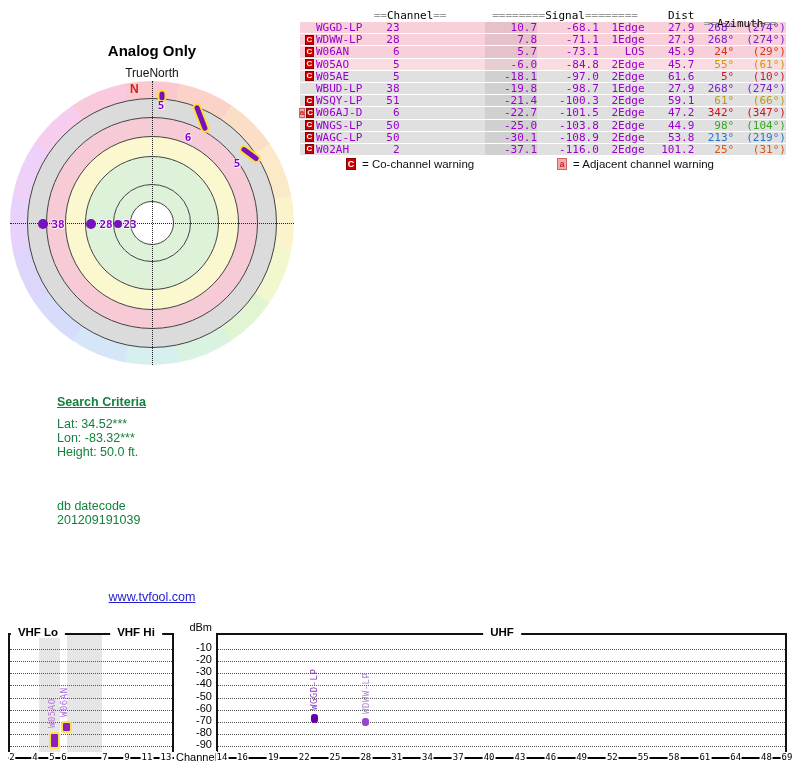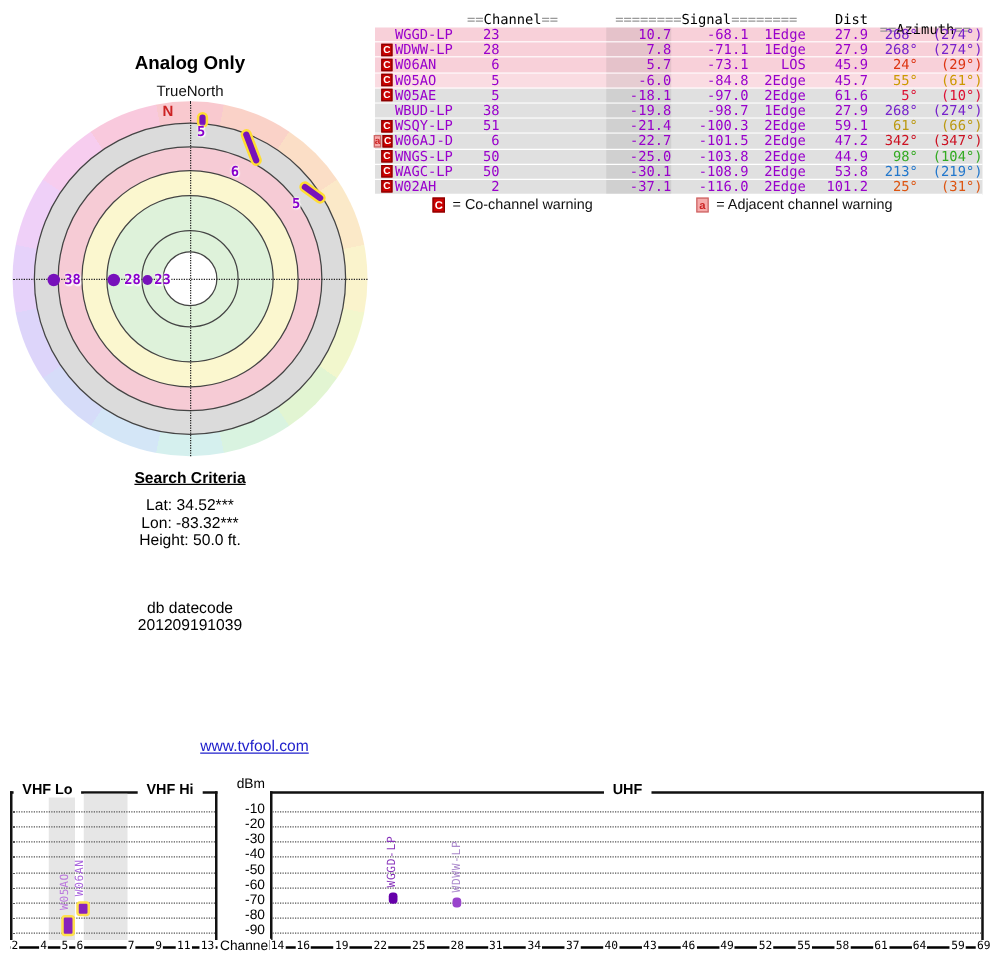--- a/index.html
+++ b/index.html
@@ -51,23 +51,23 @@
   .cmg{width:52px;text-align:right;}
   .h-sp1{width:74px;}.h-ch{width:68px;text-align:right;}.h-sp2{width:44px;}
   .h-sig{width:160px;text-align:center;}.h-dist{width:50px;text-align:right;}.h-az{width:92px;text-align:center;margin-top:8px;}
   .bdg{display:inline-block;width:9px;height:10px;background:#cc0000;border:1px solid #880000;box-sizing:border-box;
        color:#fff;font:bold 8px "Liberation Sans",sans-serif;line-height:8px;text-align:center;}
   .bdg.a{background:#f6abab;color:#cc2222;border-color:#cc6666;}
   .legend-item{top:158px;display:flex;align-items:center;gap:6px;font-size:11.5px;color:#111;}
   .legend-item .bdg{width:10px;height:12px;line-height:10px;font-size:9px;}
 
   
-  #search{left:57px;top:375px;width:190px;text-align:center;font-size:12.5px;line-height:14px;color:#000000;}
+  #search{left:57px;top:395px;width:190px;text-align:left;font-size:12.5px;line-height:14px;color:#15803d;}
   #search .title{font-weight:bold;text-decoration:underline;margin-bottom:8px;}
-  #link{left:57px;top:590px;width:190px;text-align:right;font-size:12.5px;}
+  #link{left:57px;top:590px;width:190px;text-align:center;font-size:12.5px;}
   #link a{color:#2222cc;text-decoration:underline;cursor:pointer;}
 
   
   .panel{position:absolute;top:633px;height:119px;border:2px solid #111;border-bottom:none;box-sizing:border-box;}
   #panel-vhf{left:8px;width:166px;}
   #panel-uhf{left:216px;width:571px;}
   .grid{position:absolute;left:0;right:0;height:0;border-top:1px dotted #555;}
   .gband{position:absolute;top:0;bottom:0;background:#e6e6e6;}
   .bandlabel{position:absolute;top:626px;transform:translateX(-50%);background:#fff;padding:0 7px;
              font-weight:bold;font-size:11.5px;white-space:nowrap;}
@@ -223,21 +223,21 @@
       <span class="tick" style="left: 458.279px;">37</span>
       <span class="tick" style="left: 489.098px;">40</span>
       <span class="tick" style="left: 519.917px;">43</span>
       <span class="tick" style="left: 550.736px;">46</span>
       <span class="tick" style="left: 581.555px;">49</span>
       <span class="tick" style="left: 612.374px;">52</span>
       <span class="tick" style="left: 643.193px;">55</span>
       <span class="tick" style="left: 674.012px;">58</span>
       <span class="tick" style="left: 704.831px;">61</span>
       <span class="tick" style="left: 735.65px;">64</span>
-      <span class="tick" style="left: 766.469px;">59</span>
+      <span class="tick" style="left: 766.469px;">48</span>
       <span class="tick" style="left: 787.015px;">69</span>
       <div class="sbar outlined" style="left: 48.5px; top: 732.195px; width: 7px; height: 13px; background: rgb(136, 34, 187);"></div>
       <div class="slabel" style="left: 47px; top: 668.195px; color: rgb(187, 119, 221);">W05AO</div>
       <div class="sbar outlined" style="left: 60.5px; top: 720.509px; width: 7px; height: 8px; background: rgb(136, 34, 187);"></div>
       <div class="slabel" style="left: 59px; top: 656.509px; color: rgb(170, 102, 221);">W06AN</div>
       <div class="sbar" style="left: 310.957px; top: 713.946px; width: 7px; height: 9px; background: rgb(102, 0, 170);"></div>
       <div class="slabel" style="left: 309.457px; top: 649.946px; color: rgb(136, 51, 187);">WGGD-LP</div>
       <div class="sbar" style="left: 362.322px; top: 718.084px; width: 7px; height: 8px; background: rgb(153, 68, 204);"></div>
       <div class="slabel" style="left: 360.822px; top: 654.084px; color: rgb(170, 136, 204);">WDWW-LP</div>
     </div>

